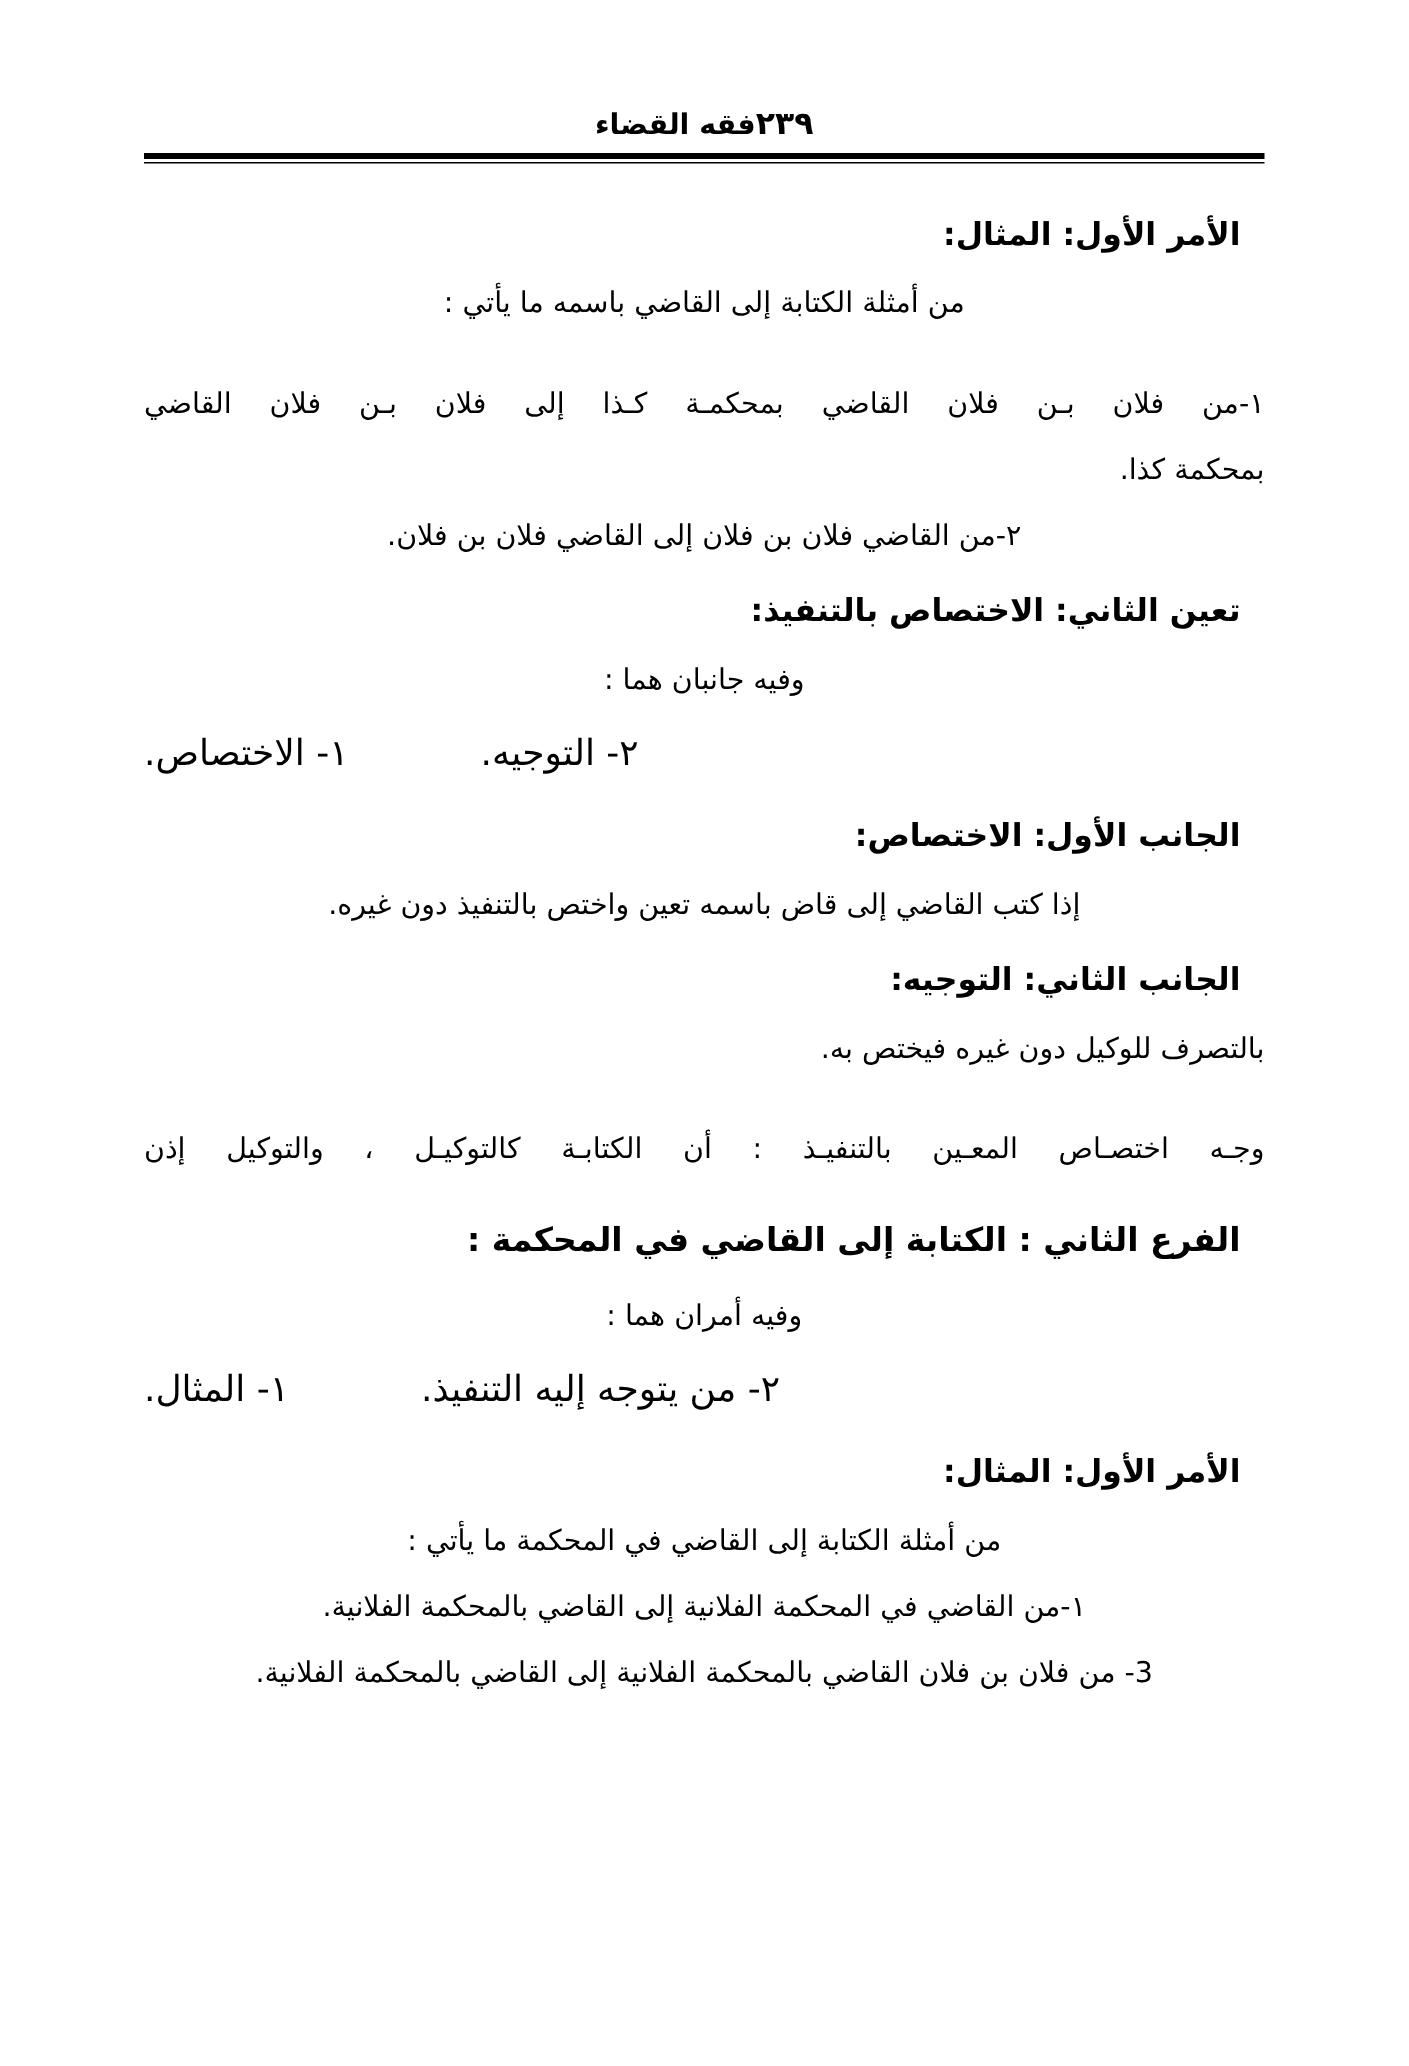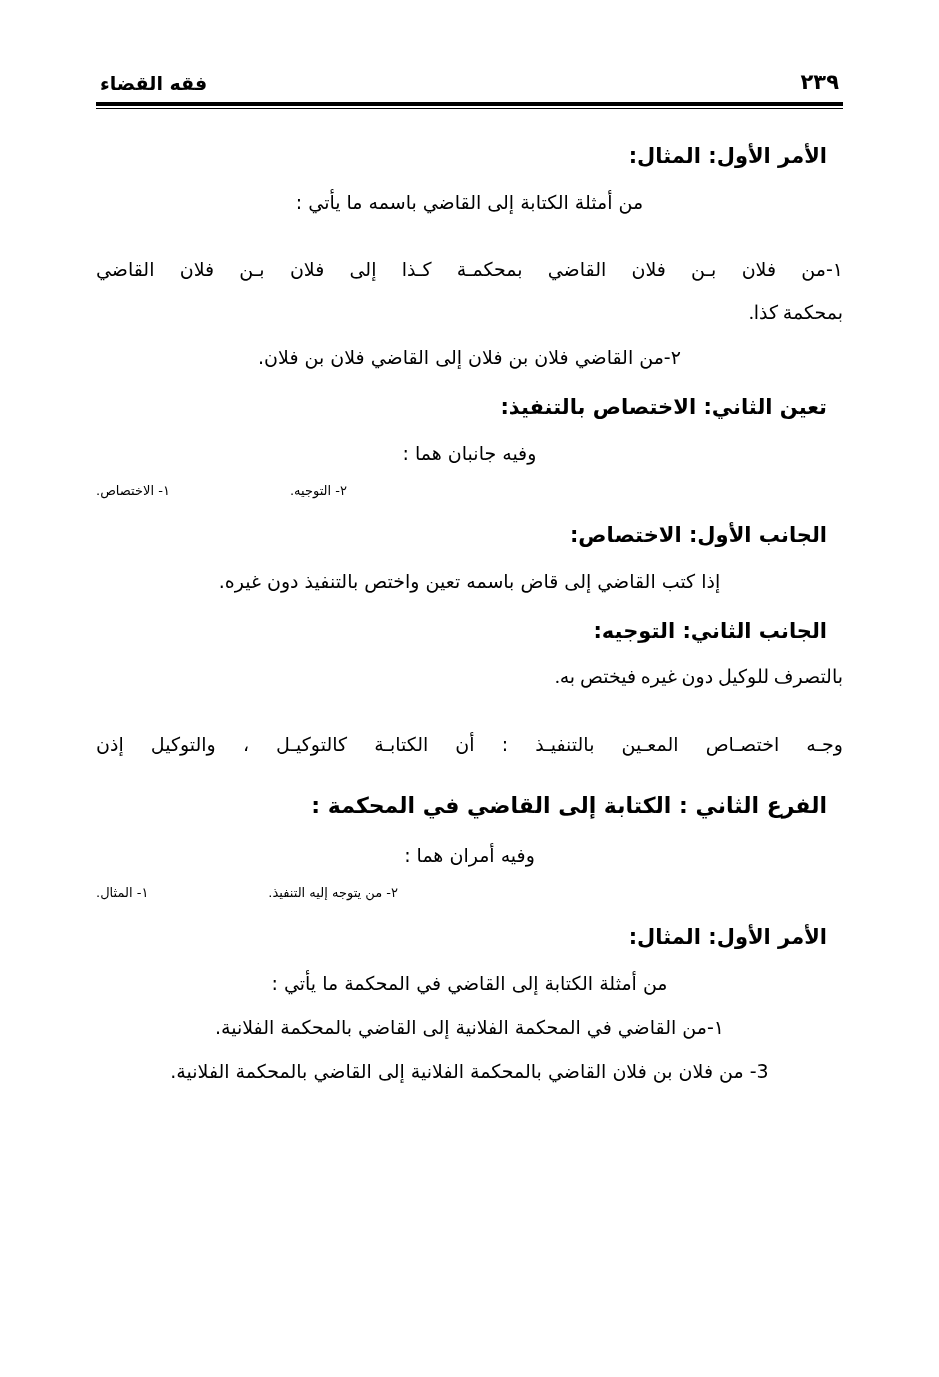--- a/index.html
+++ b/index.html
@@ -18,21 +18,21 @@
   .page {
     position: absolute;
     inset: 0;
     padding: 70px 96px 40px 96px;
     box-sizing: border-box;
   }
   
   .header {
     display: flex;
     flex-direction: row-reverse;
-    justify-content: space-between;
+    justify-content: center;
     align-items: flex-end;
     direction: rtl;
     padding: 0 4px 4px 4px;
   }
   .header-title {
     font-family: "DejaVu Sans", sans-serif;
     font-weight: bold;
     font-size: 19px;
     letter-spacing: 0px;
   }
@@ -89,38 +89,37 @@
   }
   .para.just {
     text-align: justify;
     text-align-last: justify;
     margin-top: 29px;
   }
   .two-col {
     display: flex;
     flex-direction: row-reverse;
     justify-content: flex-start;
-    gap: 120px;
-    font-size: 13px;
+    gap: 88px;
+    font-size: 24px;
     line-height: 2.0;
     margin: 6px 0;
     padding-right: 60px;
     direction: rtl;
   }
   .two-col .col {
     white-space: nowrap;
   }
   .indent-r {
     padding-right: 70px;
   }
   .cont-line {
     padding-right: 0;
     text-align: right;
     text-align-last: right;
-    font-family: Liberation Serif, serif;
   }
 </style>
 </head>
 <body>
 
 <div class="page">
 
   <div class="header">
     <div class="header-title">فقه القضاء</div>
     <div class="page-number">٢٣٩</div>

